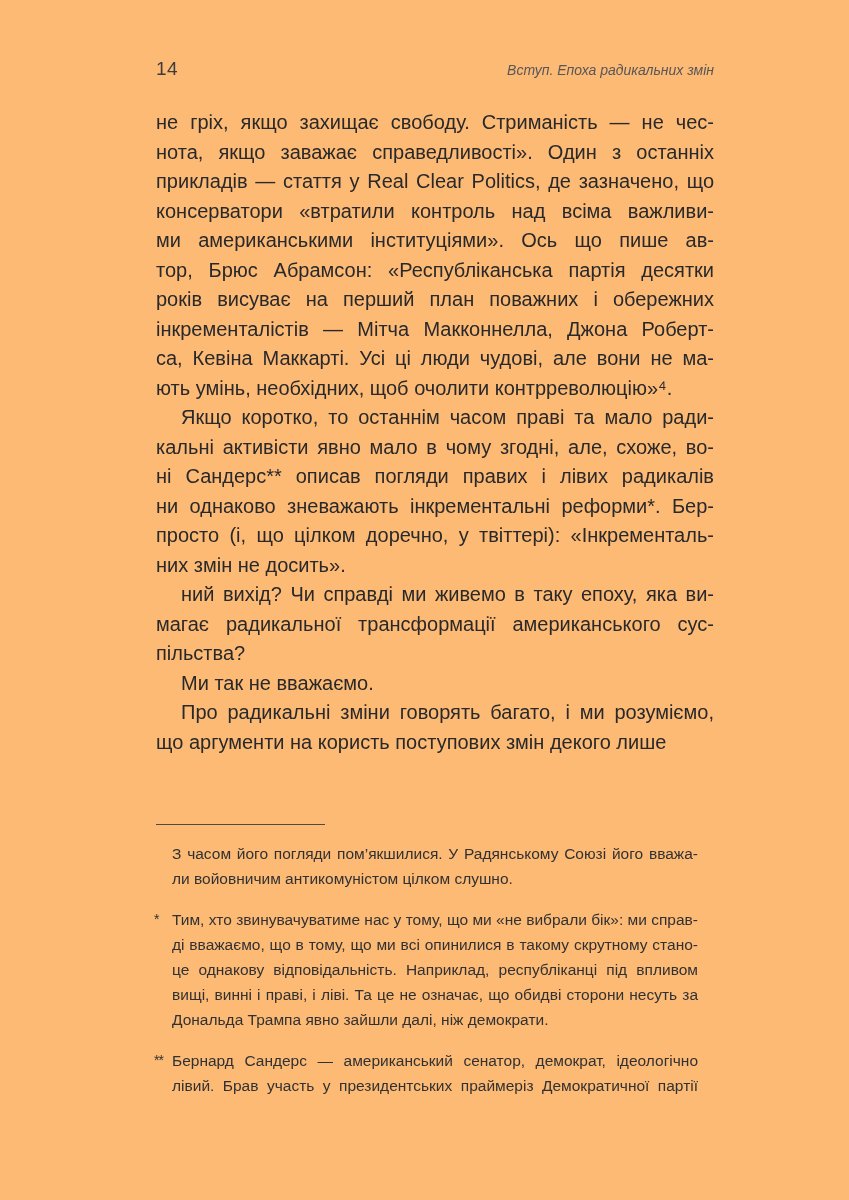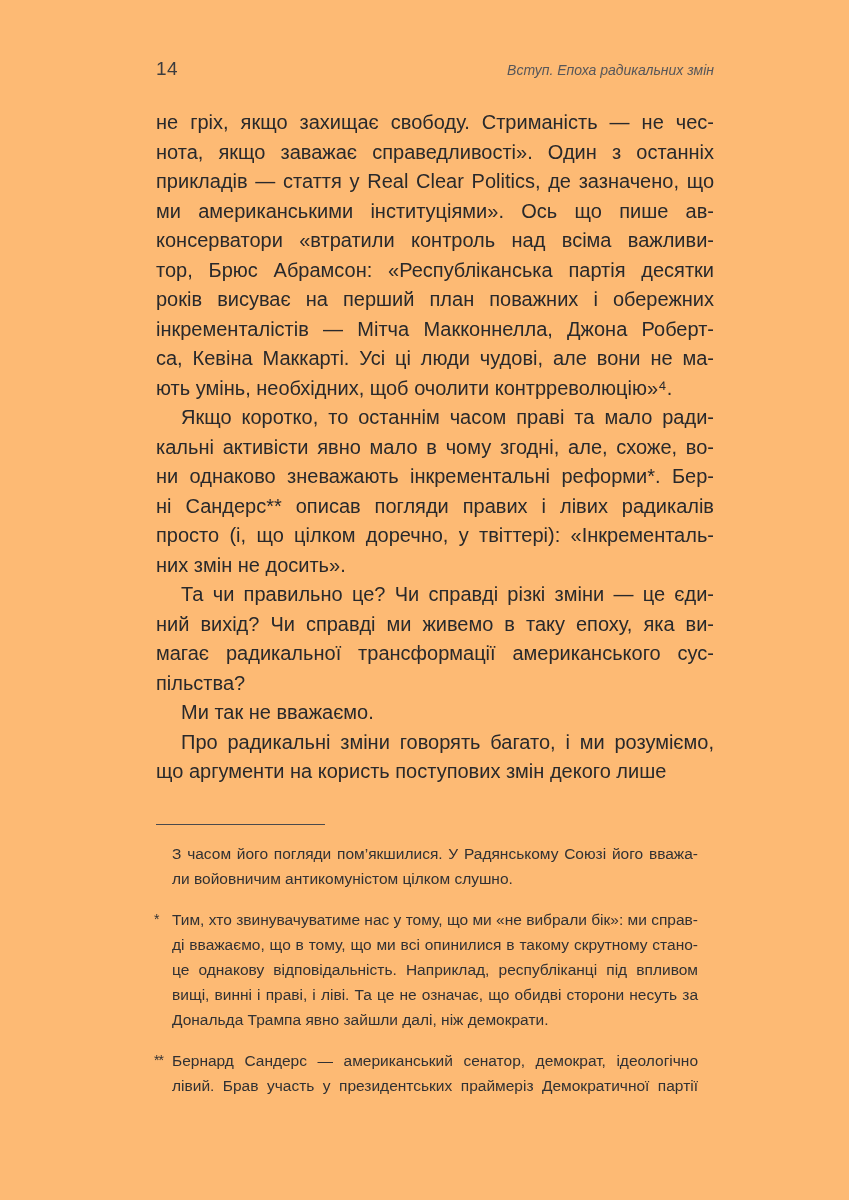--- a/index.html
+++ b/index.html
@@ -97,38 +97,37 @@
   <div class="page-header">
     <span class="page-number">14</span>
     <span class="running-head">Вступ. Епоха радикальних змін</span>
   </div>
 
   <div class="body-text">
     <div class="para">
         <div class="tline">не гріх, якщо захищає свободу. Стриманість — не чес-</div>
         <div class="tline">нота, якщо заважає справедливості». Один з останніх</div>
         <div class="tline">прикладів — стаття у Real Clear Politics, де зазначено, що</div>
+        <div class="tline">консерватори «втратили контроль над всіма важливи-</div>
         <div class="tline">ми американськими інституціями». Ось що пише ав-</div>
-        <div class="tline">консерватори «втратили контроль над всіма важливи-</div>
         <div class="tline">тор, Брюс Абрамсон: «Республіканська партія десятки</div>
         <div class="tline">років висуває на перший план поважних і обережних</div>
         <div class="tline">інкременталістів — Мітча Макконнелла, Джона Роберт-</div>
         <div class="tline">са, Кевіна Маккарті. Усі ці люди чудові, але вони не ма-</div>
         <div class="tline last">ють умінь, необхідних, щоб очолити контрреволюцію»⁴.</div>
       </div>
     <div class="para indent">
         <div class="tline">Якщо коротко, то останнім часом праві та мало ради-</div>
         <div class="tline">кальні активісти явно мало в чому згодні, але, схоже, во-</div>
+        <div class="tline">ні Сандерс** описав погляди правих і лівих радикалів</div>
         <div class="tline">ни однаково зневажають інкрементальні реформи*. Бер-</div>
-        <div class="tline">ні Сандерс** описав погляди правих і лівих радикалів</div>
         <div class="tline">просто (і, що цілком доречно, у твіттері): «Інкременталь-</div>
         <div class="tline last">них змін не досить».</div>
       </div>
     <div class="para indent">
-        <div class="tline">Та чи правильно це? Чи справді різкі зміни — це єди-</div>
         <div class="tline">ний вихід? Чи справді ми живемо в таку епоху, яка ви-</div>
         <div class="tline">магає радикальної трансформації американського сус-</div>
         <div class="tline last">пільства?</div>
       </div>
     <div class="para indent">
         <div class="tline last">Ми так не вважаємо.</div>
       </div>
     <div class="para indent">
         <div class="tline">Про радикальні зміни говорять багато, і ми розуміємо,</div>
         <div class="tline last">що аргументи на користь поступових змін декого лише</div>

